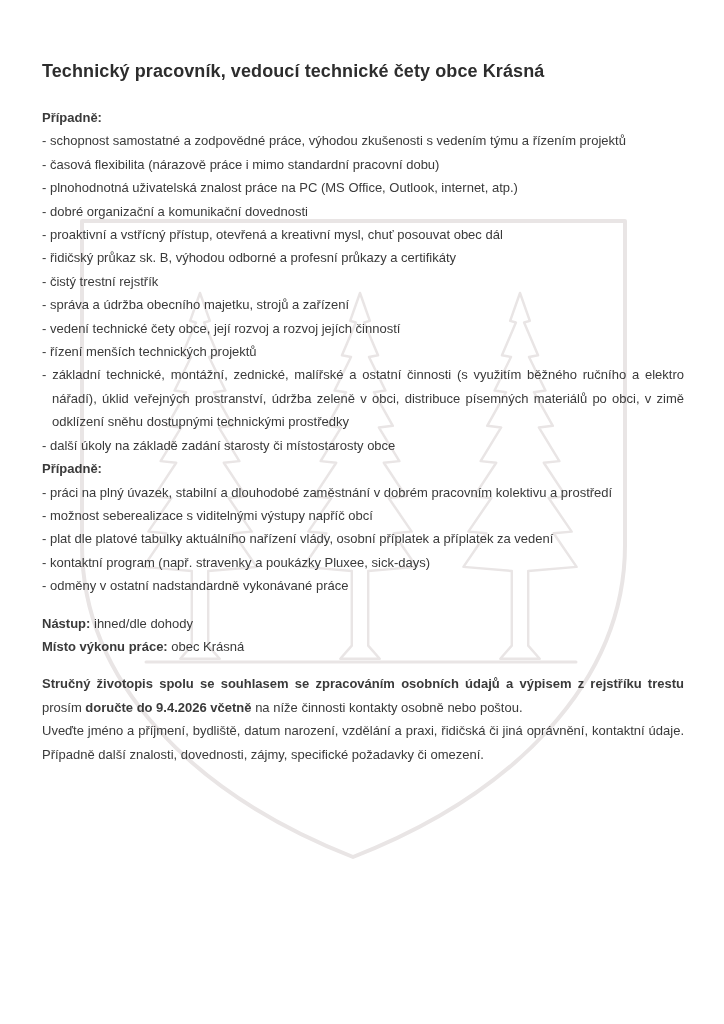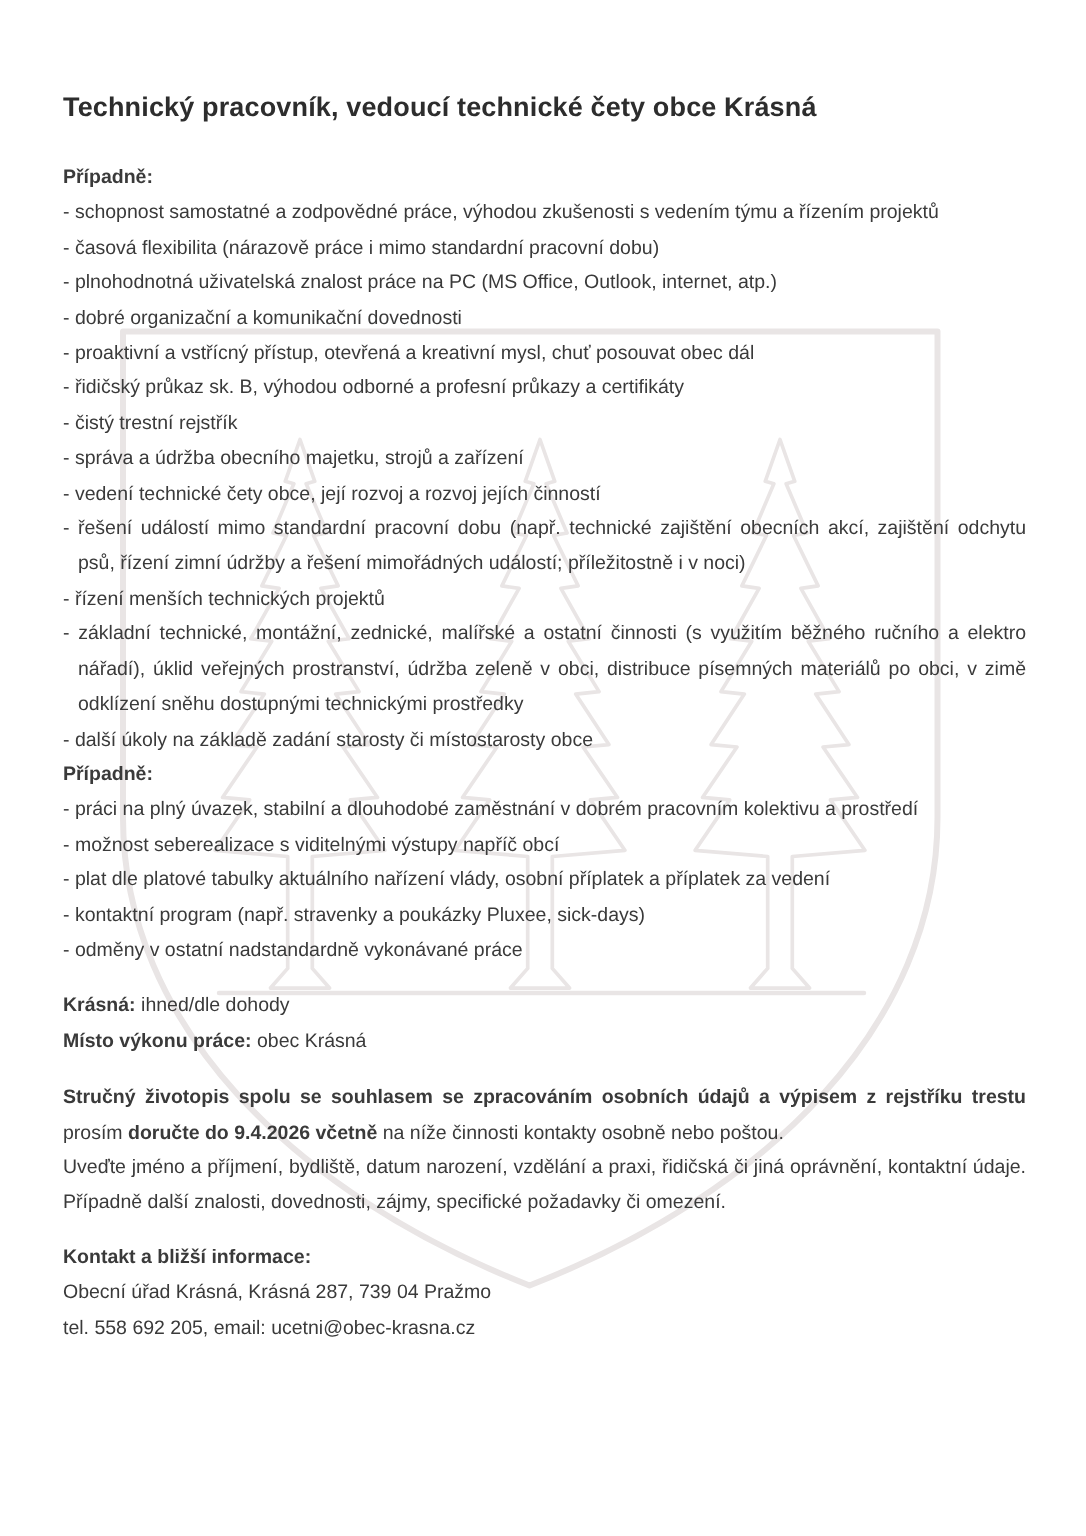--- a/index.html
+++ b/index.html
@@ -75,42 +75,36 @@
     <p class="item">- schopnost samostatné a zodpovědné práce, výhodou zkušenosti s vedením týmu a řízením projektů</p>
     <p class="item">- časová flexibilita (nárazově práce i mimo standardní pracovní dobu)</p>
     <p class="item">- plnohodnotná uživatelská znalost práce na PC (MS Office, Outlook, internet, atp.)</p>
     <p class="item">- dobré organizační a komunikační dovednosti</p>
     <p class="item">- proaktivní a vstřícný přístup, otevřená a kreativní mysl, chuť posouvat obec dál</p>
     <p class="item">- řidičský průkaz sk. B, výhodou odborné a profesní průkazy a certifikáty</p>
     <p class="item">- čistý trestní rejstřík</p>
 
     <p class="item">- správa a údržba obecního majetku, strojů a zařízení</p>
     <p class="item">- vedení technické čety obce, její rozvoj a rozvoj jejích činností</p>
-    <p class="item">- řešení událostí mimo standardní pracovní dobu (např. technické zajištění obecních akcí, zajištění odchytu psů, řízení zimní údržby a řešení mimořádných událostí; příležitostně i v noci)</p>
     <p class="item">- řízení menších technických projektů</p>
     <p class="item">- základní technické, montážní, zednické, malířské a ostatní činnosti (s využitím běžného ručního a elektro nářadí), úklid veřejných prostranství, údržba zeleně v obci, distribuce písemných materiálů po obci, v zimě odklízení sněhu dostupnými technickými prostředky</p>
     <p class="item">- další úkoly na základě zadání starosty či místostarosty obce</p>
 
     <p class="section-heading tight">Případně:</p>
     <p class="item">- práci na plný úvazek, stabilní a dlouhodobé zaměstnání v dobrém pracovním kolektivu a prostředí</p>
     <p class="item">- možnost seberealizace s viditelnými výstupy napříč obcí</p>
     <p class="item">- plat dle platové tabulky aktuálního nařízení vlády, osobní příplatek a příplatek za vedení</p>
     <p class="item">- kontaktní program (např. stravenky a poukázky Pluxee, sick-days)</p>
     <p class="item">- odměny v ostatní nadstandardně vykonávané práce</p>
 
     <div class="details-block">
-      <p><span class="b">Krásná:</span><span> ihned/dle dohody</span></p>
+      <p><span class="b">Nástup:</span><span> ihned/dle dohody</span></p>
       <p><span class="b">Místo výkonu práce:</span><span> obec Krásná</span></p>
     </div>
 
     <div class="apply-block">
       <p class="apply-p"><span class="b">Stručný životopis spolu se souhlasem se zpracováním osobních údajů a výpisem z rejstříku trestu</span><span> prosím </span><span class="b">doručte do 9.4.2026 včetně</span><span> na níže činnosti kontakty osobně nebo poštou.</span></p>
       <p class="apply-p">Uveďte jméno a příjmení, bydliště, datum narození, vzdělání a praxi, řidičská či jiná oprávnění, kontaktní údaje. Případně další znalosti, dovednosti, zájmy, specifické požadavky či omezení.</p>
     </div>
 
-    <div class="contact-block">
-      <p class="b">Kontakt a bližší informace:</p>
-      <p>Obecní úřad Krásná, Krásná 287, 739 04 Pražmo</p>
-      <p>tel. 558 692 205, email: ucetni@obec-krasna.cz</p>
-    </div>
 
   </div>
 </div>
 
 </body></html>

